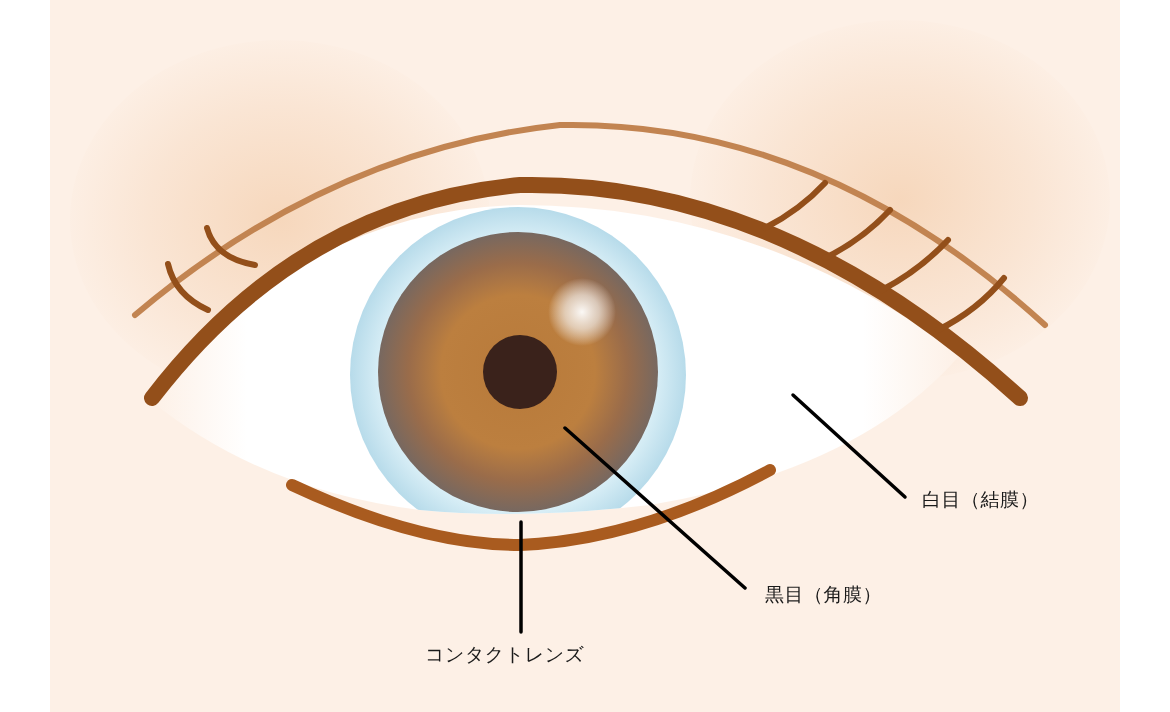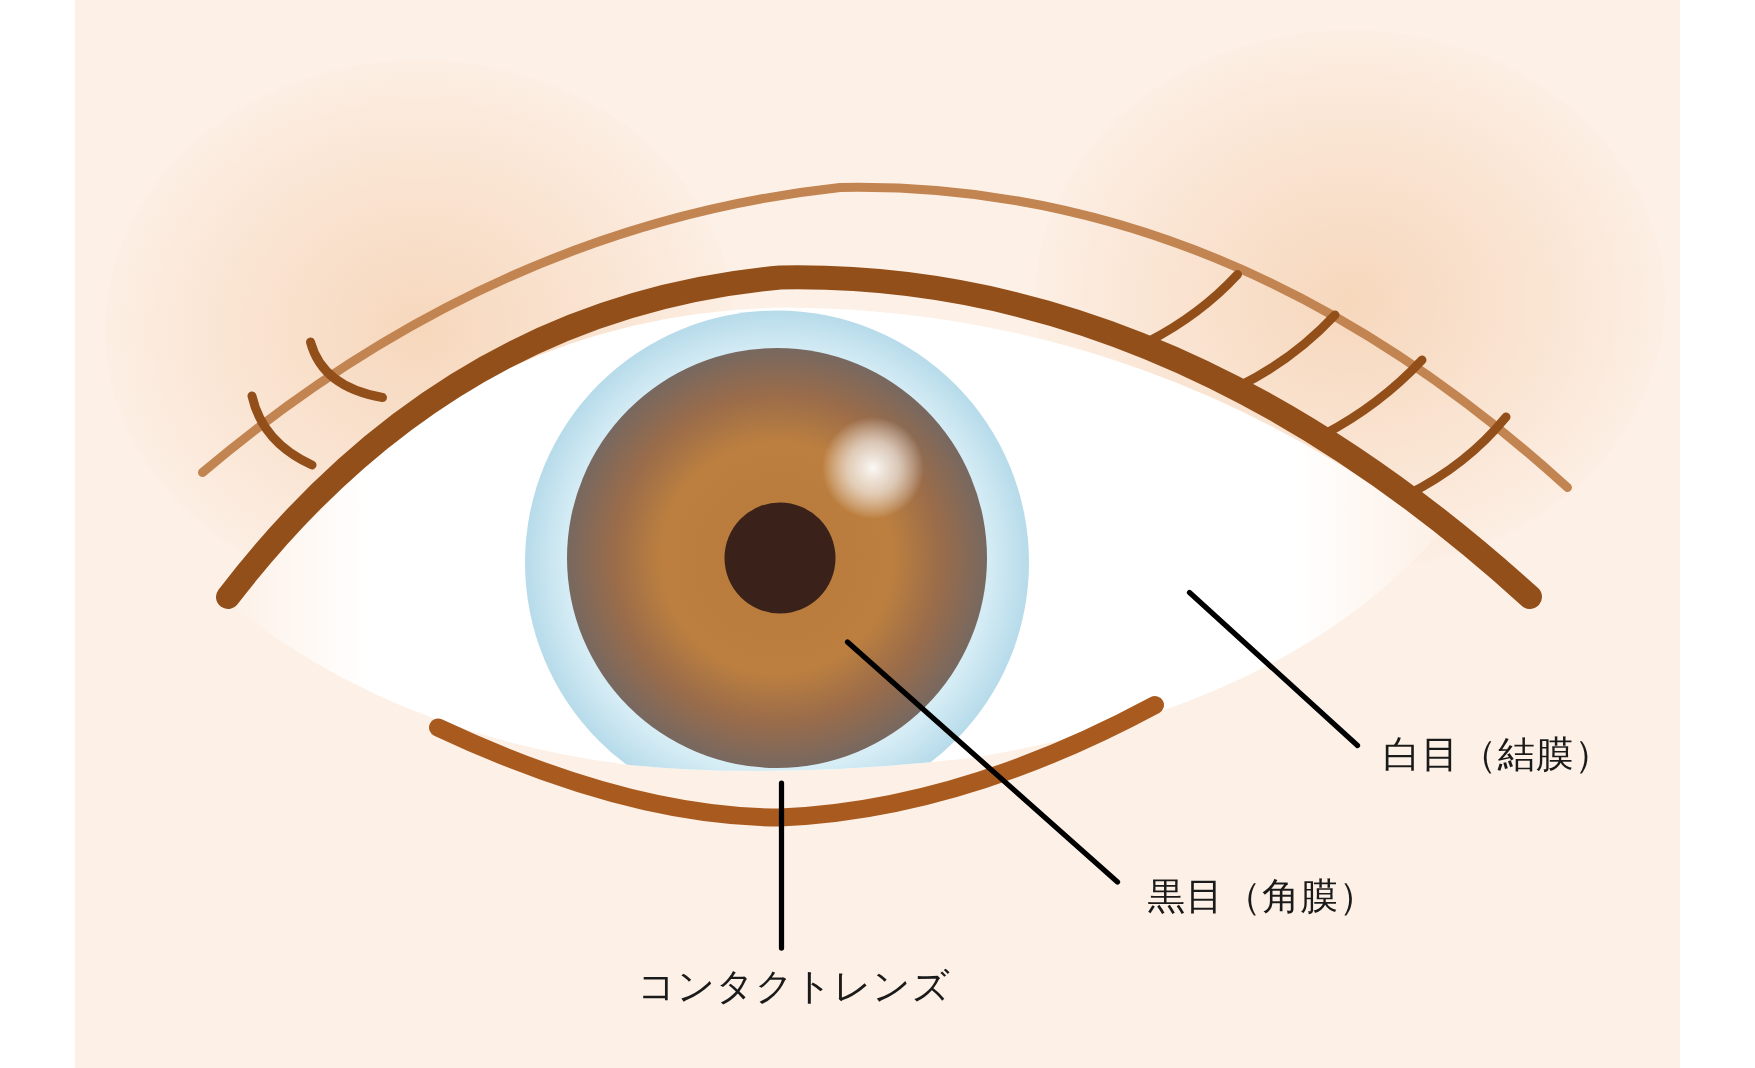--- a/index.html
+++ b/index.html
@@ -11,21 +11,21 @@
     .panel {
       position: absolute; left: 50px; top: 0; width: 1070px; height: 712px;
       background: #fdf0e6; overflow: hidden;
     }
     .blush {
       position: absolute; border-radius: 50%;
       background: radial-gradient(ellipse at center, rgba(246,214,186,0.95) 0%, rgba(248,222,200,0.6) 45%, rgba(253,240,230,0) 75%);
     }
     svg.eye { position: absolute; left: 0; top: 0; }
     .label {
-      position: absolute; color: #1a1a1a; font-size: 25px; letter-spacing: 0.5px;
+      position: absolute; color: #1a1a1a; font-size: 19px; letter-spacing: 0.5px;
       white-space: nowrap; line-height: 1;
     }
   </style>
 </head>
 <body>
 
 <div class="panel">
   <div class="blush" style="left:20px; top:40px; width:420px; height:360px;"></div>
   <div class="blush" style="left:640px; top:20px; width:420px; height:360px;"></div>
 </div>

